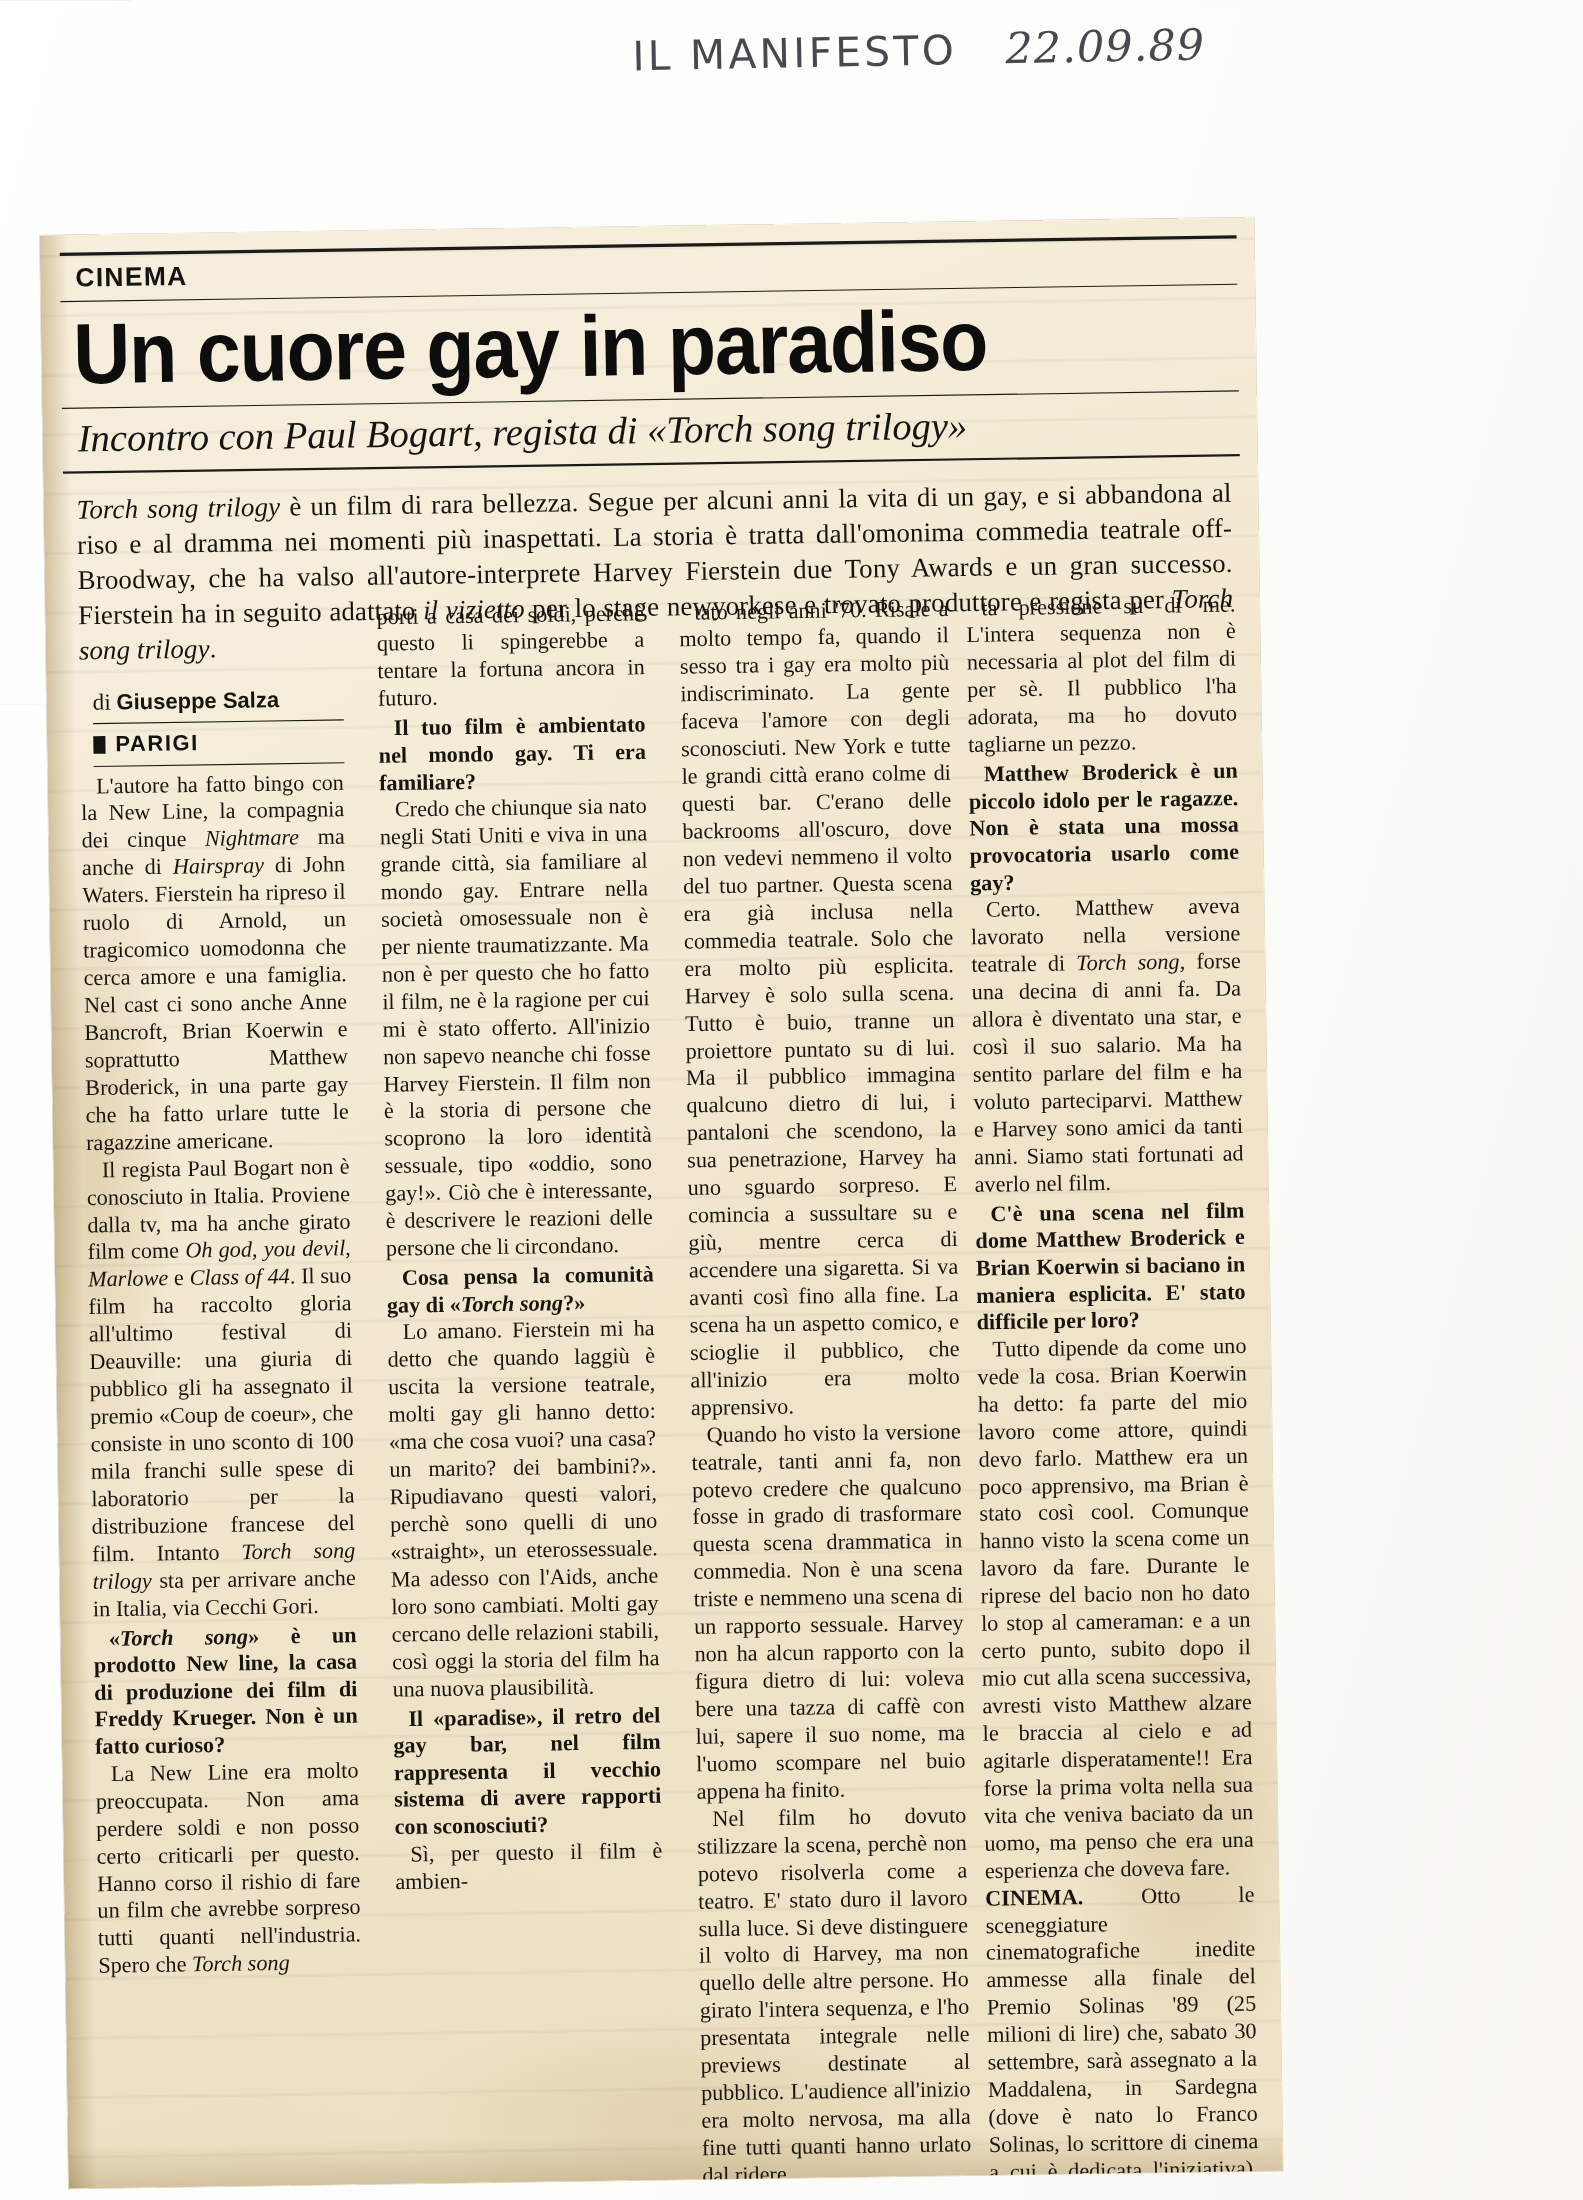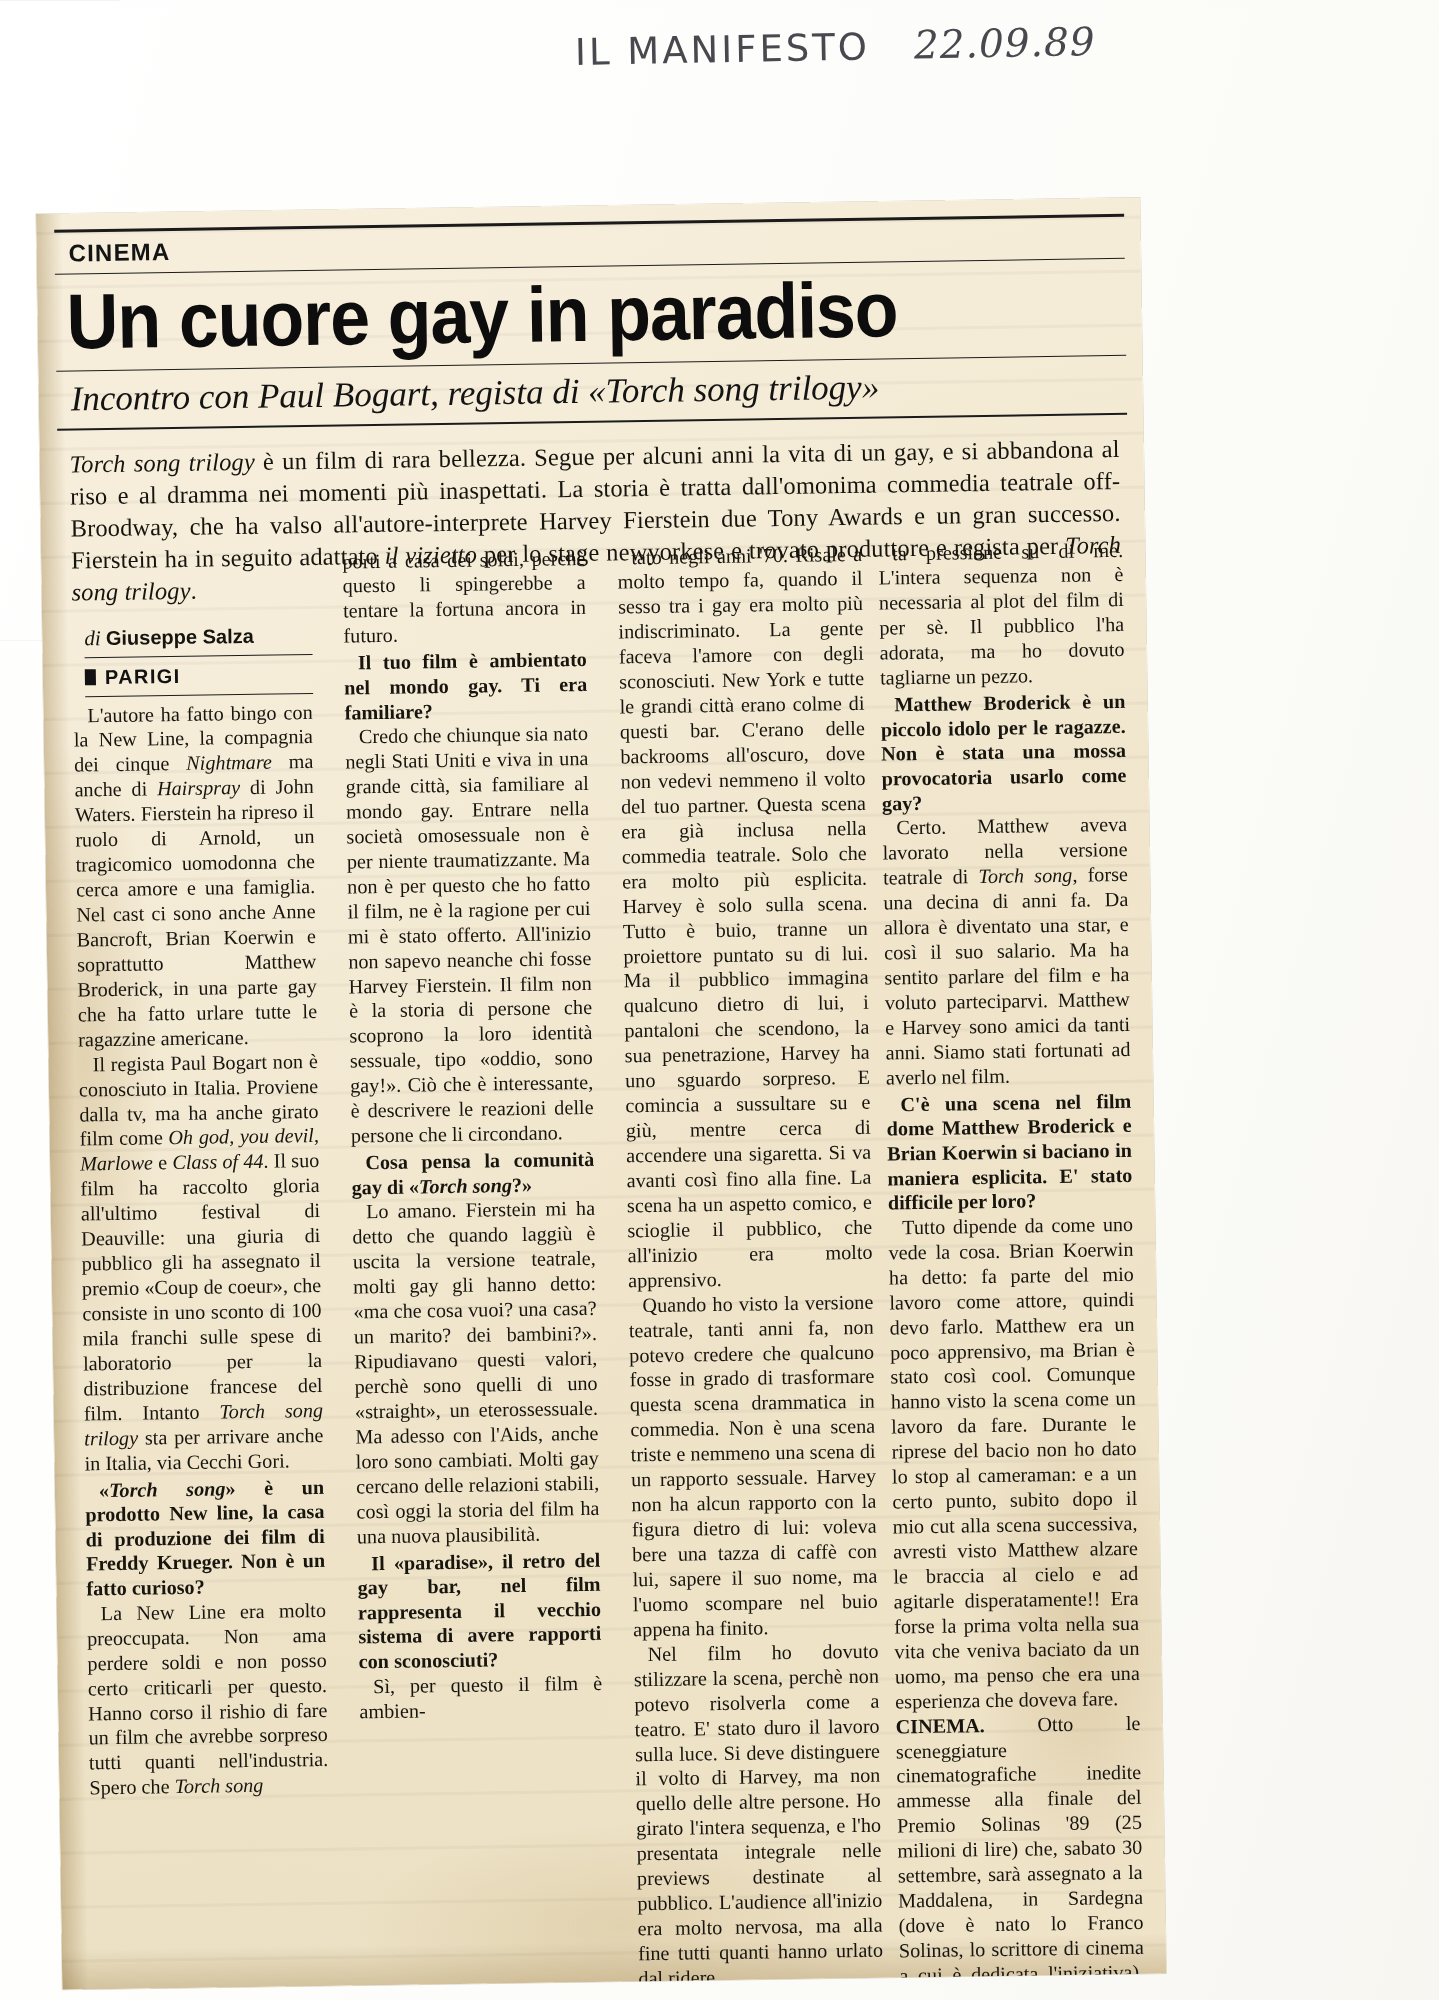--- a/index.html
+++ b/index.html
@@ -133,21 +133,21 @@
 
   
   .byline-wrap{
     padding:14px 0 0 12px;
     width:250px;
   }
   .byline{
     font-size:21px;
     color:#16140f;
   }
-  .byline .b-di{font-style:italic;}
+  .byline .b-di{}
   .byline .b-name{
     font-family:"Liberation Sans",sans-serif;
     font-weight:bold;
     font-size:20px;
   }
   .byline-rule{
     border-top:1.5px solid #1b1b1b;
     margin:6px 0 0 0;width:228px;
   }
   .dateline{

